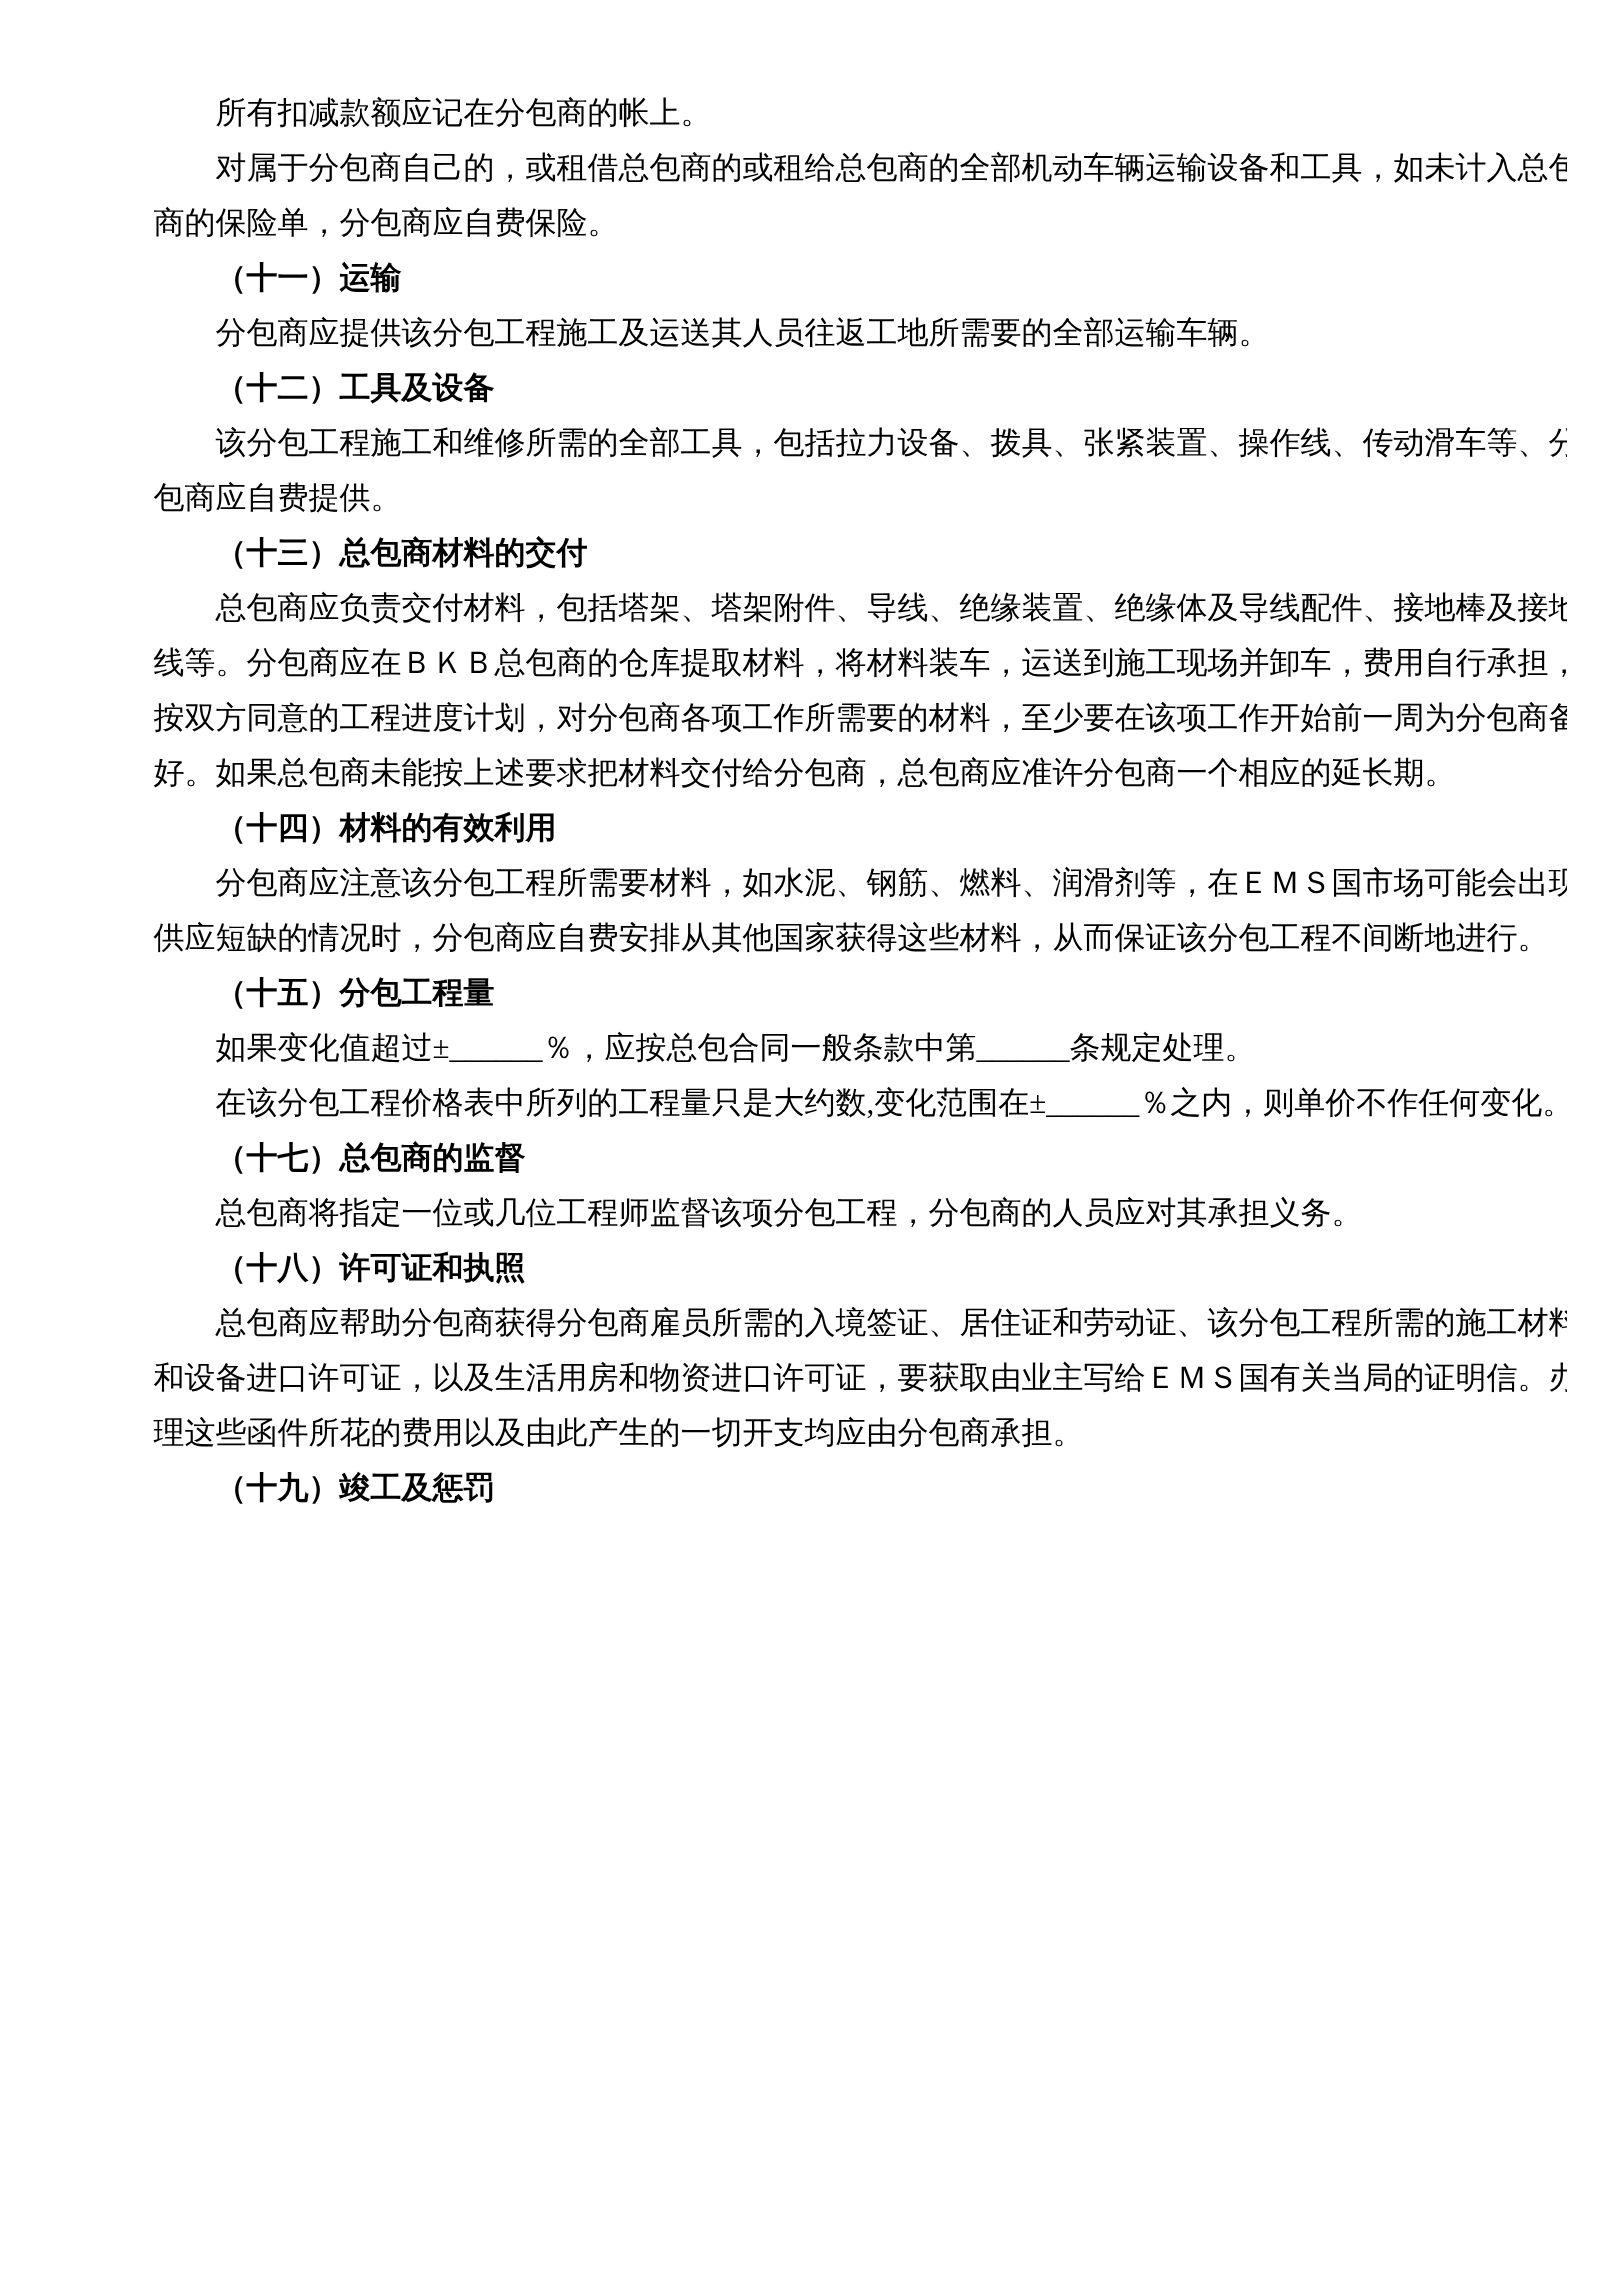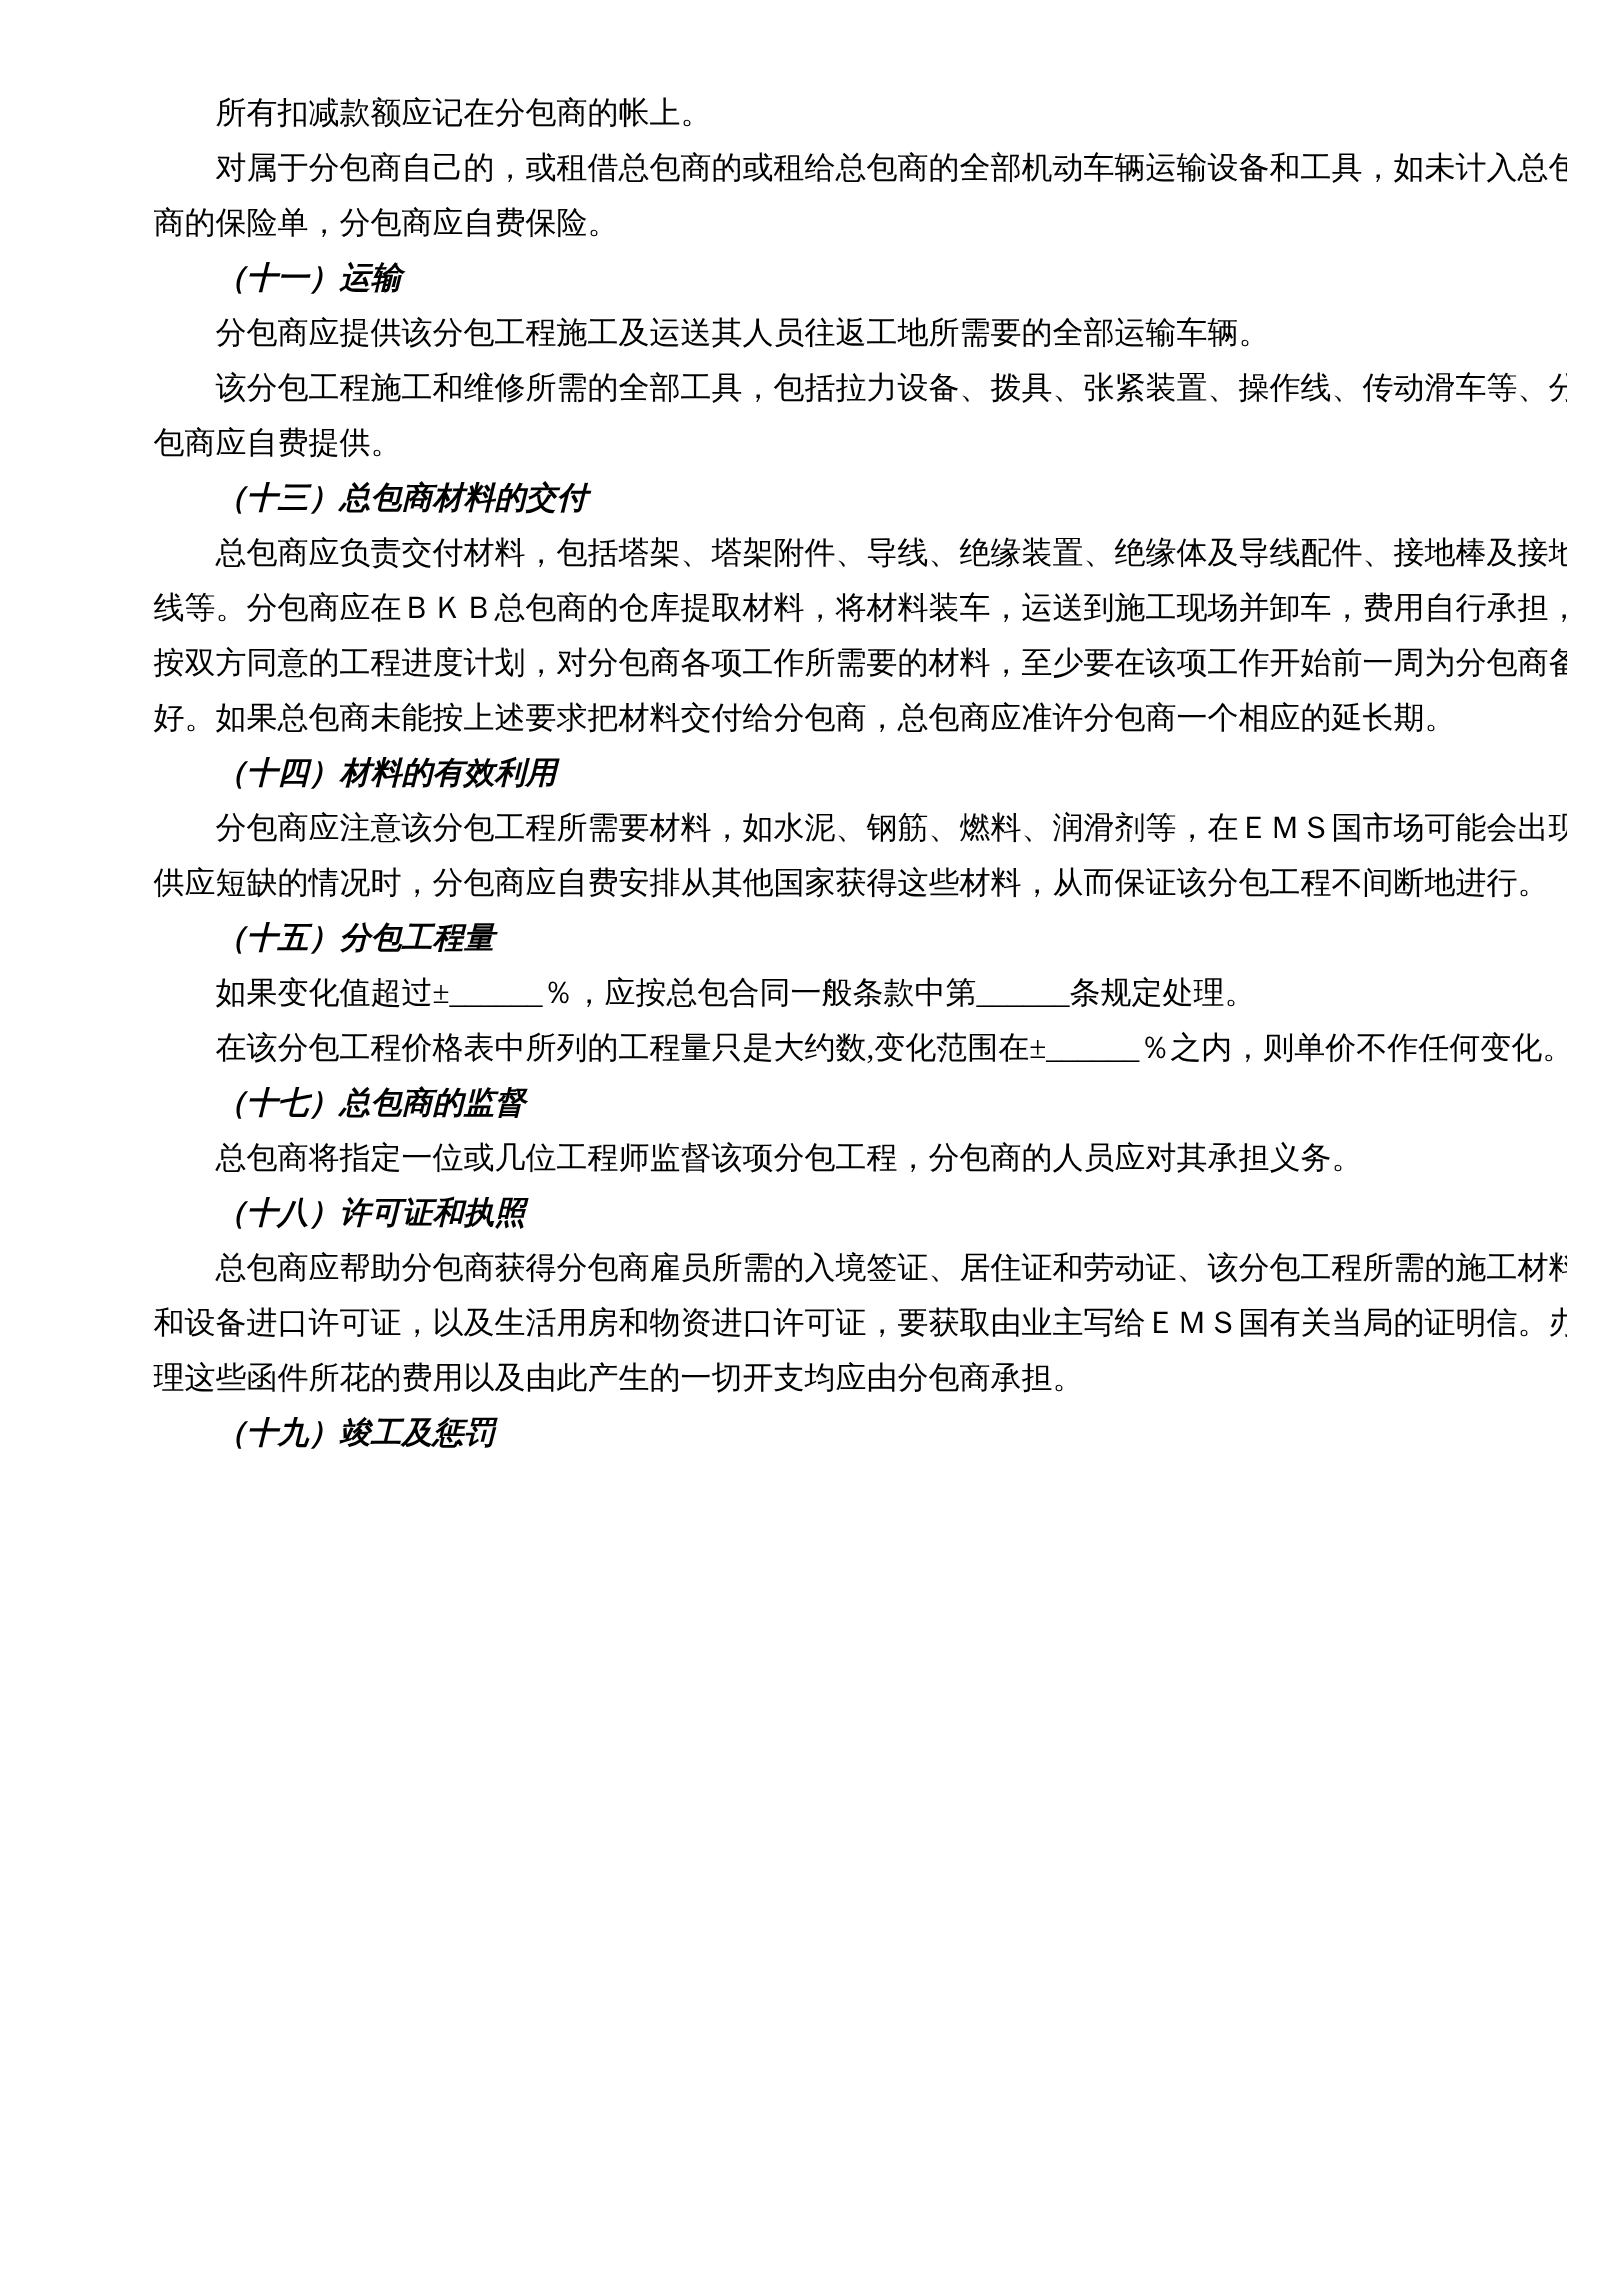--- a/index.html
+++ b/index.html
@@ -32,32 +32,32 @@
     word-break: break-all;
     text-indent: 2em;
   }
   .doc p.body-para {
     font-family: "Liberation Serif", "DejaVu Serif", serif;
     font-weight: normal;
   }
   .doc p.heading-para {
     font-family: "Liberation Sans", "DejaVu Sans", sans-serif;
     font-weight: bold;
-    font-style: italic;
   }
 </style>
 </head>
 <body>
 
 <div class="page">
   <div class="doc">
     <p class="body-para">所有扣减款额应记在分包商的帐上。</p>
     <p class="body-para">对属于分包商自己的，或租借总包商的或租给总包商的全部机动车辆运输设备和工具，如未计入总包商的保险单，分包商应自费保险。</p>
     <p class="heading-para">（十一）运输</p>
     <p class="body-para">分包商应提供该分包工程施工及运送其人员往返工地所需要的全部运输车辆。</p>
+    <p class="heading-para">（十二）工具及设备</p>
     <p class="body-para">该分包工程施工和维修所需的全部工具，包括拉力设备、拨具、张紧装置、操作线、传动滑车等、分包商应自费提供。</p>
     <p class="heading-para">（十三）总包商材料的交付</p>
     <p class="body-para">总包商应负责交付材料，包括塔架、塔架附件、导线、绝缘装置、绝缘体及导线配件、接地棒及接地线等。分包商应在ＢＫＢ总包商的仓库提取材料，将材料装车，运送到施工现场并卸车，费用自行承担，按双方同意的工程进度计划，对分包商各项工作所需要的材料，至少要在该项工作开始前一周为分包商备好。如果总包商未能按上述要求把材料交付给分包商，总包商应准许分包商一个相应的延长期。</p>
     <p class="heading-para">（十四）材料的有效利用</p>
     <p class="body-para">分包商应注意该分包工程所需要材料，如水泥、钢筋、燃料、润滑剂等，在ＥＭＳ国市场可能会出现供应短缺的情况时，分包商应自费安排从其他国家获得这些材料，从而保证该分包工程不间断地进行。</p>
     <p class="heading-para">（十五）分包工程量</p>
     <p class="body-para">如果变化值超过±______％，应按总包合同一般条款中第______条规定处理。</p>
     <p class="body-para">在该分包工程价格表中所列的工程量只是大约数,变化范围在±______％之内，则单价不作任何变化。</p>
     <p class="heading-para">（十七）总包商的监督</p>
     <p class="body-para">总包商将指定一位或几位工程师监督该项分包工程，分包商的人员应对其承担义务。</p>

